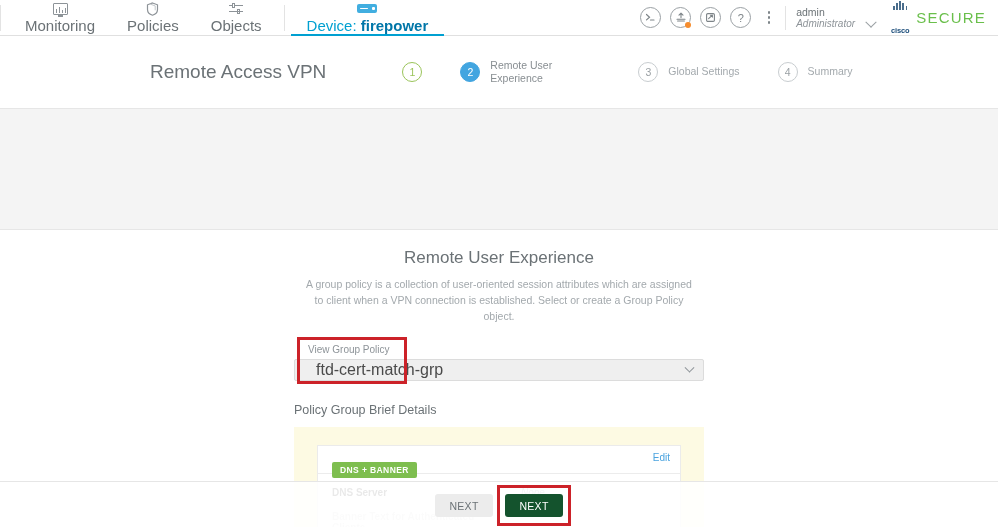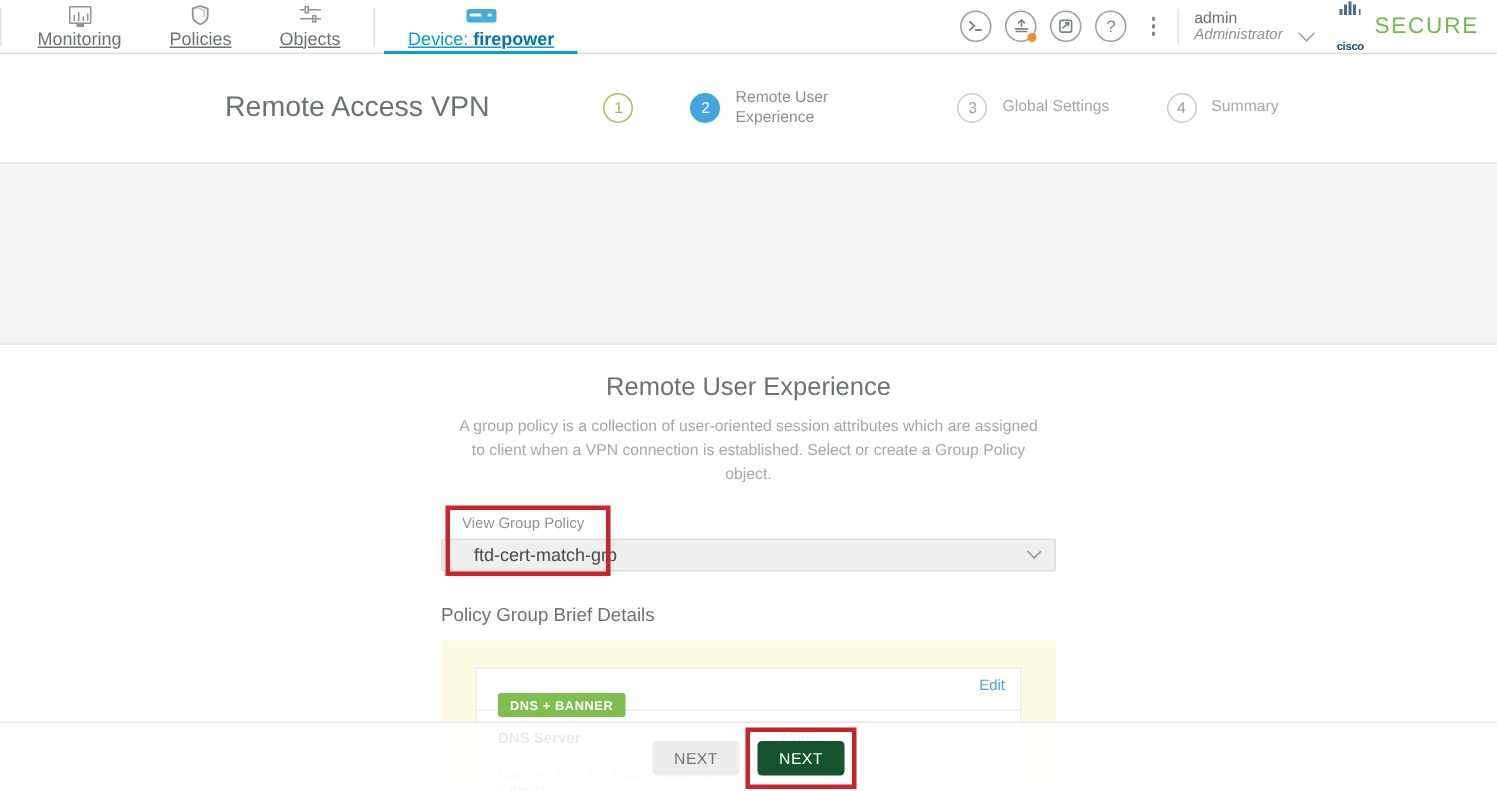--- a/index.html
+++ b/index.html
@@ -96,24 +96,23 @@
     box-sizing: border-box;
   }
   .nav-item .nv-icon {
     height: 15px;
     display: flex;
     align-items: center;
     justify-content: center;
     margin-bottom: 1px;
   }
   .nav-item .nv-label {
-    font-size: 12px;
+    font-size: 15px;
     color: #6b7276;
     white-space: nowrap;
-    text-decoration: underline;
   }
   .nav-item.active .nv-label { color: #00a0d1; }
   .nav-item.active .nv-label b { color: #0076a8; font-weight: bold; }
   .nav-item.active::after {
     content: "";
     position: absolute;
     left: 0; right: 0; bottom: 0;
     height: 2px;
     background: #00a0d1;
   }
@@ -466,21 +465,21 @@
     padding-left: 14px;
   }
   .select-box {
     height: 22px;
     background: #efefef;
     border: 1px solid #dcdcdc;
     border-radius: 2px;
     display: flex;
     align-items: center;
     padding: 0 10px 0 21px;
-    font-size: 12px;
+    font-size: 16px;
     color: #4a4a4a;
     box-sizing: border-box;
     cursor: pointer;
   }
   .select-box .sel-chev {
     margin-left: auto;
     width: 6px; height: 6px;
     border-right: 1.2px solid #8d9398;
     border-bottom: 1.2px solid #8d9398;
     transform: rotate(45deg) translate(-2px,-2px);

